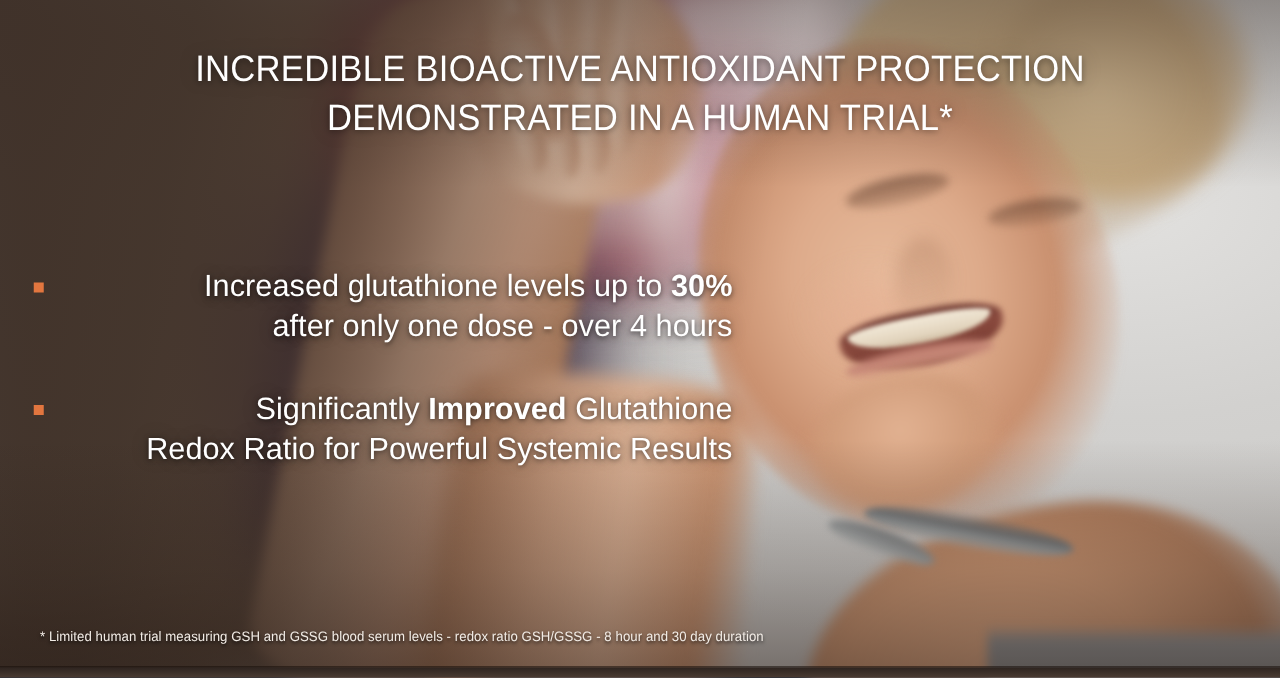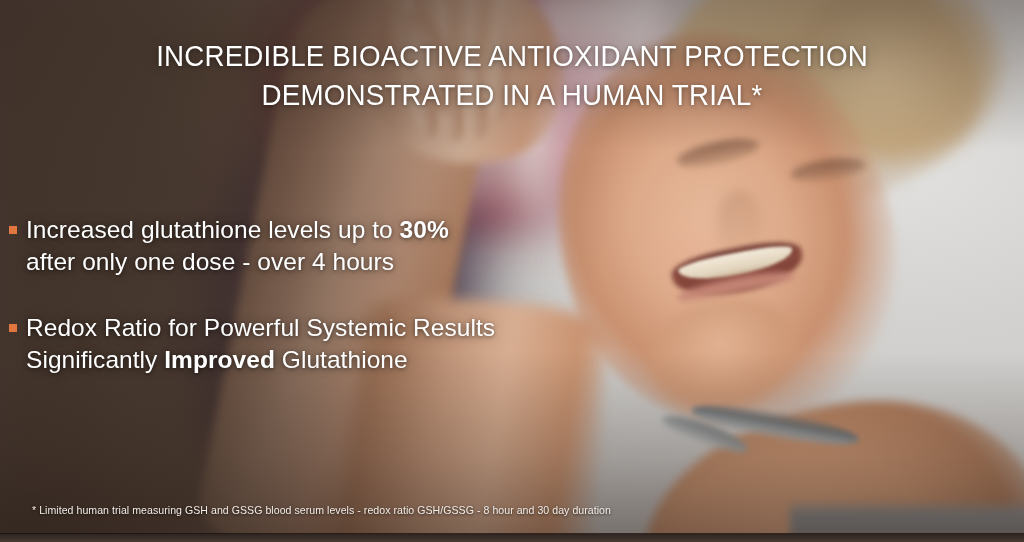--- a/index.html
+++ b/index.html
@@ -367,23 +367,24 @@
     font-weight: 400;
     letter-spacing: 0.2px;
     transform: scaleX(0.94);
     text-shadow: 0 1px 5px rgba(0,0,0,0.42), 0 0 16px rgba(0,0,0,0.25);
     white-space: nowrap;
   }
   .title .line { display: block; }
 
   .bullets {
     position: absolute;
-    left: 8px;
+    left: 26px;
     top: 214px;
     width: 560px;
+    text-align: right;
   }
   .bullet-row {
     position: relative;
     padding-left: 18px;
     margin-bottom: 34px;
     color: #ffffff;
     font-size: 24.5px;
     line-height: 32px;
     font-weight: 400;
     letter-spacing: 0.05px;
@@ -475,21 +476,21 @@
   <div class="bullets">
 
     <div class="bullet-row">
       <span class="bullet-marker"></span>
       <span class="ln"><span>Increased glutathione levels up to </span><b>30%</b></span>
       <span class="ln">after only one dose - over 4 hours</span>
     </div>
 
     <div class="bullet-row">
       <span class="bullet-marker"></span>
+      <span class="ln"><span>Significantly </span><b>Improved</b><span> Glutathione</span></span>
       <span class="ln">Redox Ratio for Powerful Systemic Results</span>
-      <span class="ln"><span>Significantly </span><b>Improved</b><span> Glutathione</span></span>
     </div>
 
   </div>
 
   <div class="footnote">* Limited human trial measuring GSH and GSSG blood serum levels - redox ratio GSH/GSSG - 8 hour and 30 day duration</div>
 
 </div>
 
 </body></html>

